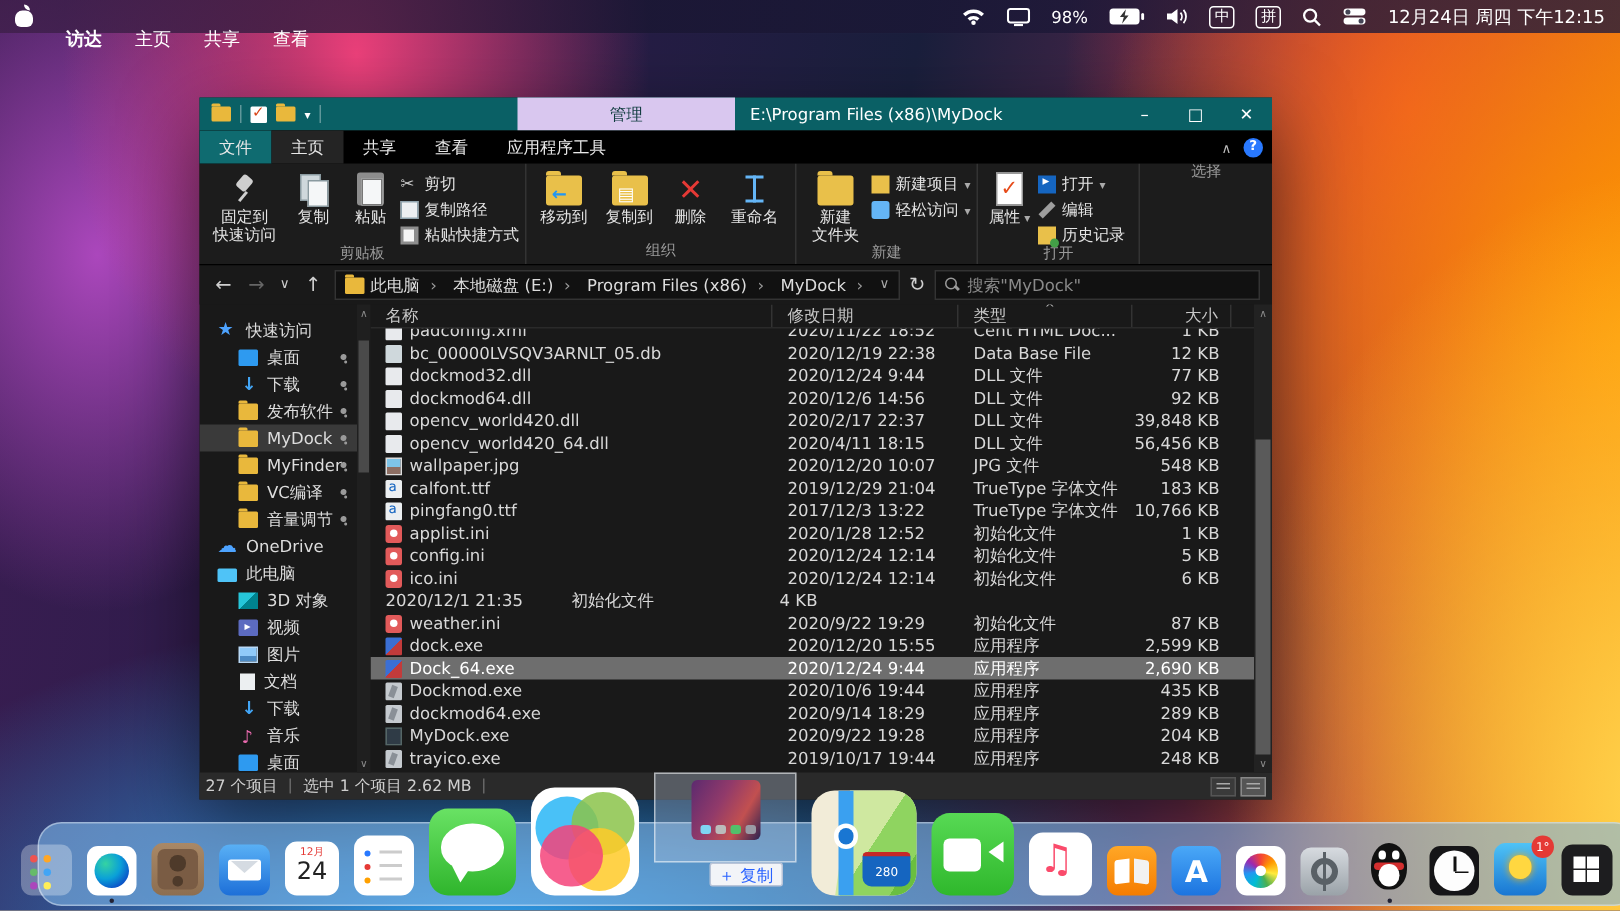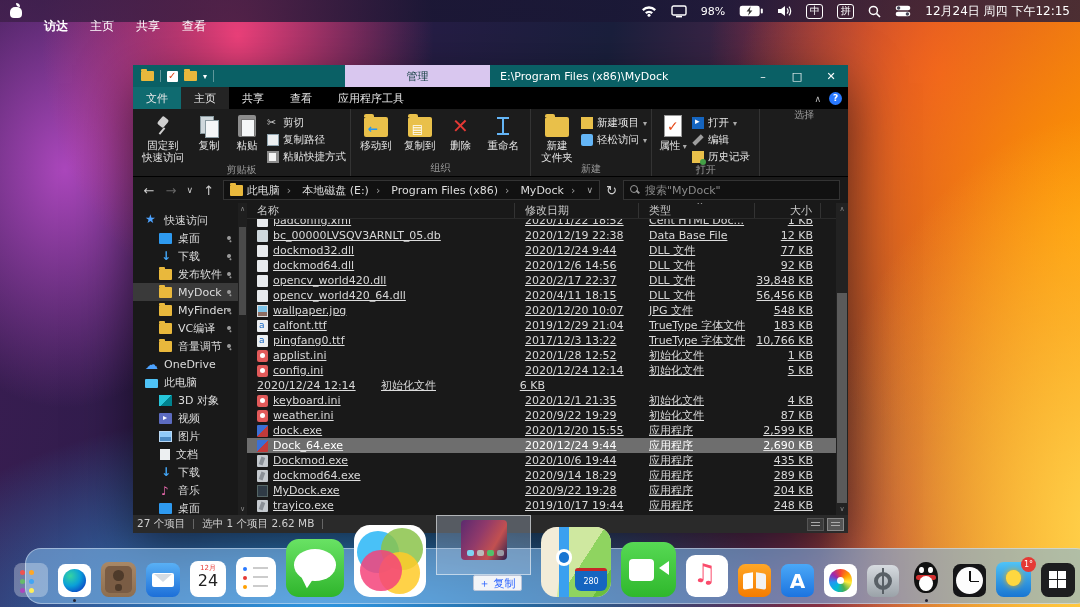--- a/index.html
+++ b/index.html
@@ -160,21 +160,21 @@
   .sb-scroll .filler { flex:1; }
 
   .filepane { flex:1; display:flex; flex-direction:column; overflow:hidden; }
   .fl-header { height:16px; display:flex; color:#c8c8c8; border-bottom:1px solid #2a2a2a; position:relative; }
   .fl-hcell { border-right:1px solid #333; padding-left:10px; display:flex; align-items:center; position:relative; }
   .col-name { width:268px; }
   .col-date { width:124px; }
   .col-type { width:116px; }
   .col-size { width:66px; justify-content:flex-end; padding-right:8px; }
   .col-type .sort-caret::before { content:"^"; position:absolute; top:-2px; left:50%; color:#bbb; font-size:8px; }
-  .fl-rows { flex:1; overflow:hidden;text-decoration:underline; }
+  .fl-rows { flex:1; overflow:hidden; }
   .frow { height:15px; display:flex; align-items:center; color:#d8d8d8; }
   .frow:first-of-type { margin-top:-6px; }
   .frow.selected { background:#6e6e6e; color:#fff; }
   .fcell { padding-left:10px; display:flex; align-items:center; overflow:hidden; white-space:nowrap; }
   .fcell.col-size { justify-content:flex-end; padding-right:8px; }
   .fi { width:11px; height:12px; margin-right:5px; flex:none; position:relative; }
   .file-xml,.file-dll { background:#e8eaed; border-radius:1px; }
   .file-db { background:#cfd8dc; border-radius:1px; }
   .file-jpg { background:linear-gradient(180deg,#7ec4e8 55%,#8d6e63 55%); border:1px solid #ddd; }
   .file-ttf { background:#eceff1; border-radius:1px; }
@@ -697,29 +697,29 @@
             <div class="frow">
               <span class="fcell col-name">
                 <span class="slot-icon fi file-ini"></span>
                 <span>config.ini</span>
               </span>
               <span class="fcell col-date">2020/12/24 12:14</span>
               <span class="fcell col-type">初始化文件</span>
               <span class="fcell col-size">5 KB</span>
             </div>
             <div class="frow">
+              <span class="fcell col-name">
+                <span class="slot-icon fi file-ini"></span>
+                <span>ico.ini</span>
+              </span>
               <span class="fcell col-date">2020/12/24 12:14</span>
               <span class="fcell col-type">初始化文件</span>
               <span class="fcell col-size">6 KB</span>
             </div>
             <div class="frow">
-              <span class="fcell col-name">
-                <span class="slot-icon fi file-ini"></span>
-                <span>keyboard.ini</span>
-              </span>
               <span class="fcell col-date">2020/12/1 21:35</span>
               <span class="fcell col-type">初始化文件</span>
               <span class="fcell col-size">4 KB</span>
             </div>
             <div class="frow">
               <span class="fcell col-name">
                 <span class="slot-icon fi file-ini"></span>
                 <span>weather.ini</span>
               </span>
               <span class="fcell col-date">2020/9/22 19:29</span>

